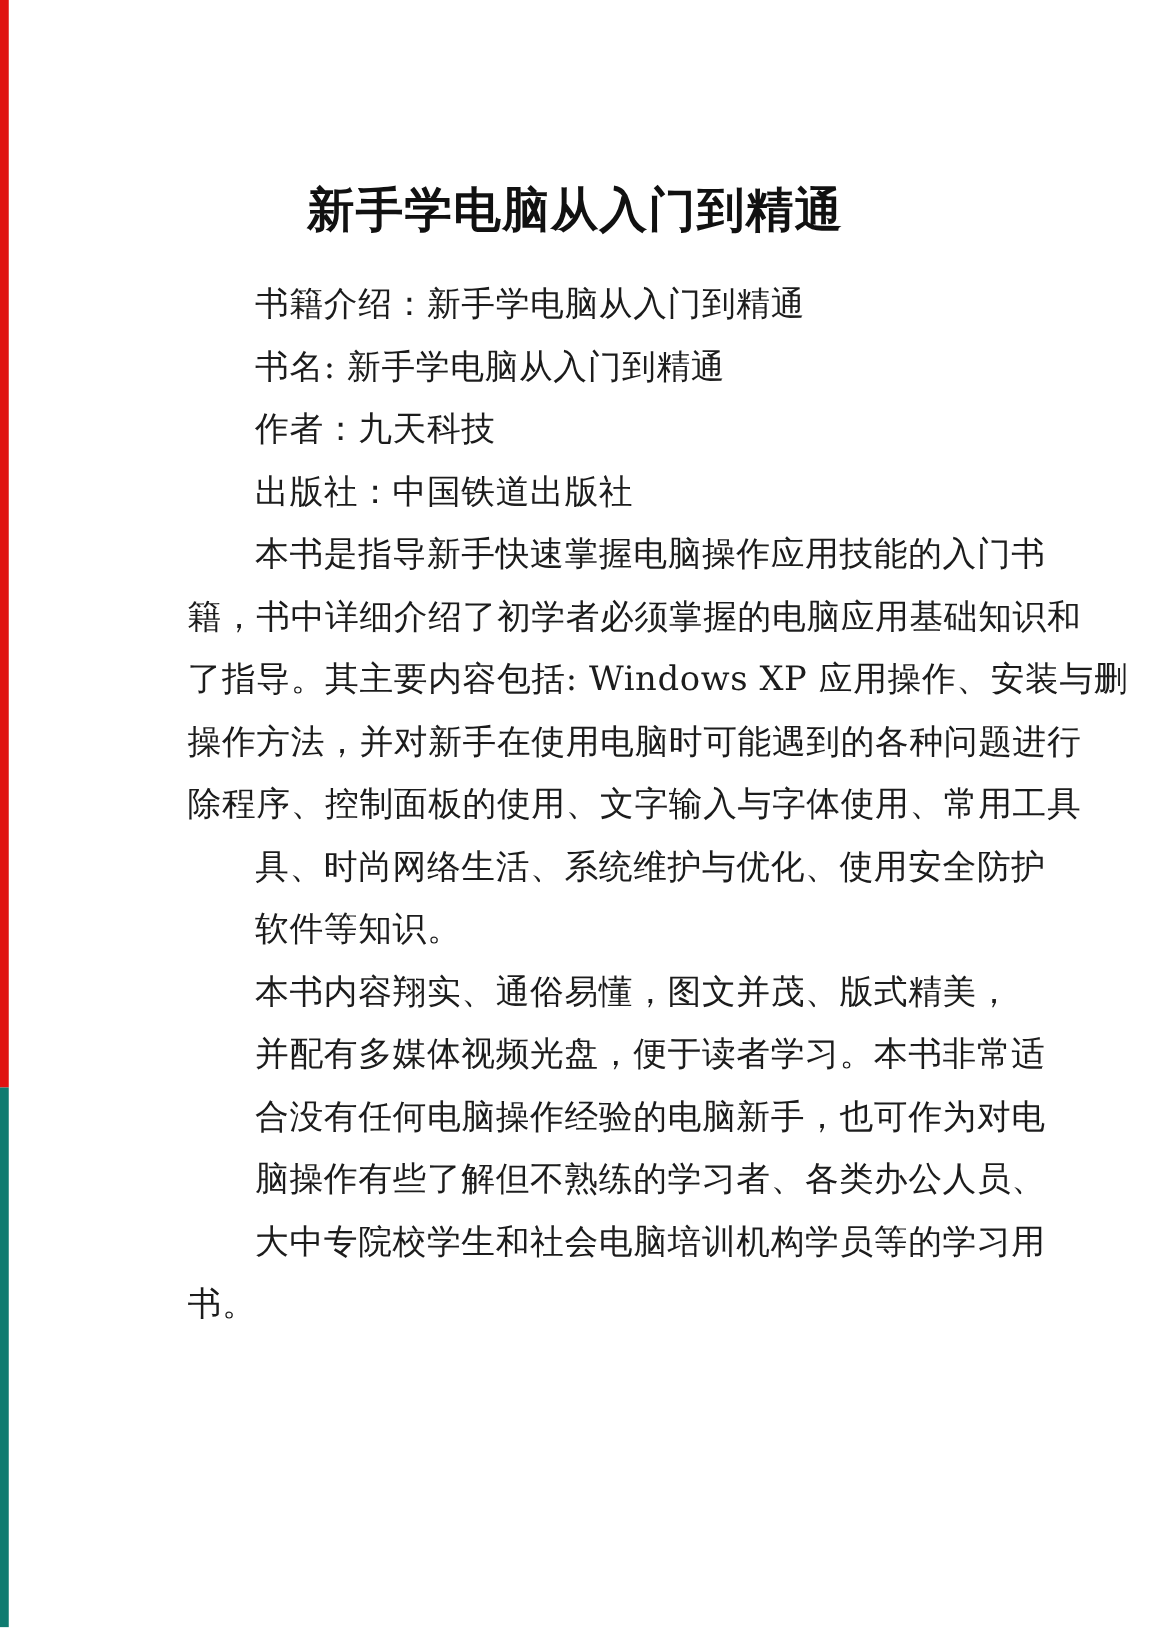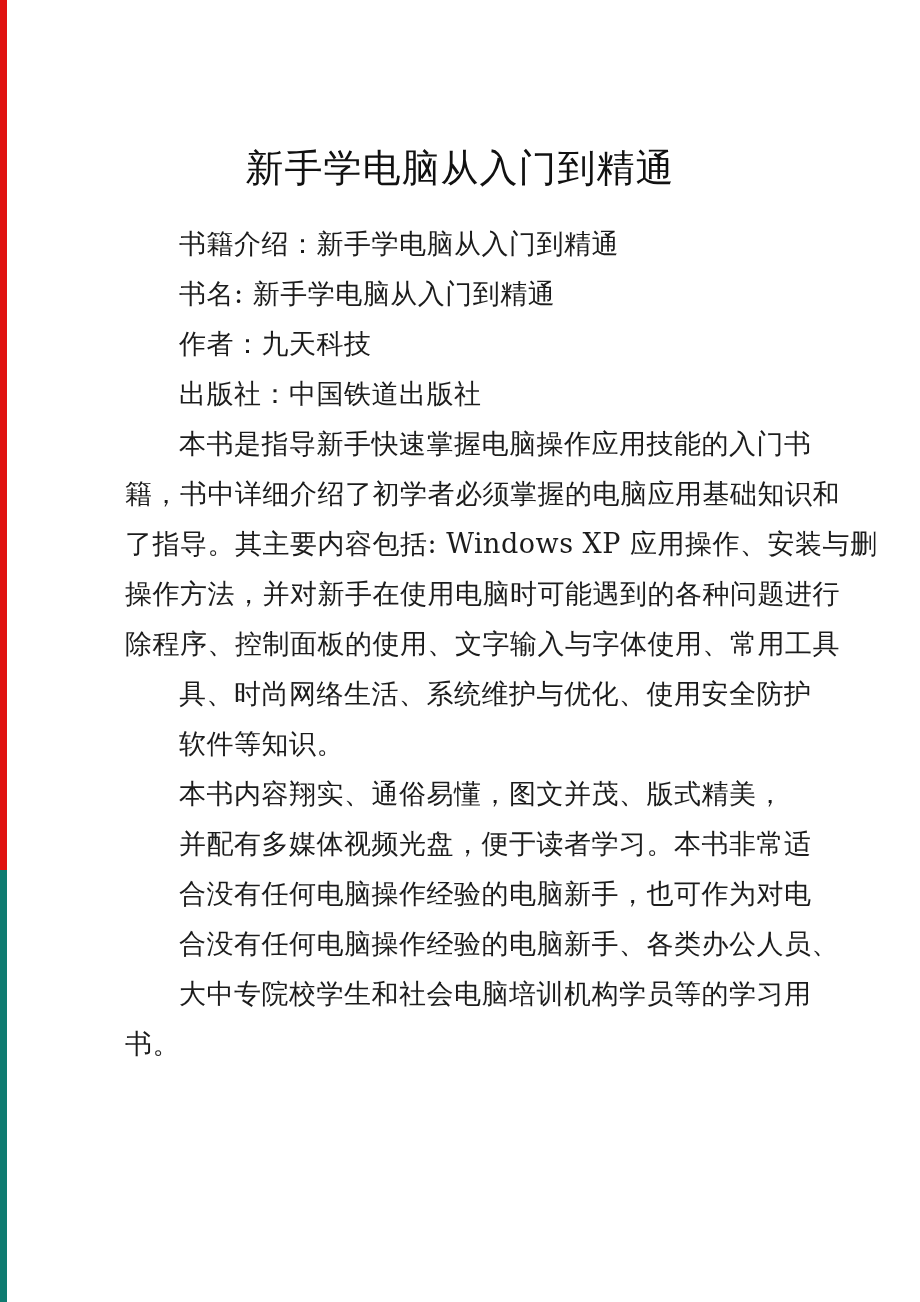--- a/index.html
+++ b/index.html
@@ -34,29 +34,29 @@
   .doc-title {
     position: absolute;
     top: 138px;
     left: 0;
     width: 920px;
     height: 60px;
     line-height: 60px;
     margin: 0;
     text-align: center;
     font-size: 38px;
-    font-weight: normal;
+    font-weight: bold;
     letter-spacing: 1px;
     color: #111111;
     white-space: nowrap;
   }
   .body-lines {
     position: absolute;
     top: 219px;
-    left: 125px;
+    left: 150px;
     width: 670px;
   }
   .text-line {
     height: 50px;
     line-height: 50px;
     font-size: 27px;
     letter-spacing: 0.5px;
     color: #1c1c1c;
     white-space: nowrap;
   }
@@ -84,18 +84,18 @@
       <div class="text-line indent1">本书是指导新手快速掌握电脑操作应用技能的入门书</div>
       <div class="text-line">籍，书中详细介绍了初学者必须掌握的电脑应用基础知识和</div>
       <div class="text-line">了指导。其主要内容包括: Windows XP 应用操作、安装与删</div>
       <div class="text-line">操作方法，并对新手在使用电脑时可能遇到的各种问题进行</div>
       <div class="text-line">除程序、控制面板的使用、文字输入与字体使用、常用工具</div>
       <div class="text-line indent1">具、时尚网络生活、系统维护与优化、使用安全防护</div>
       <div class="text-line indent1">软件等知识。</div>
       <div class="text-line indent1">本书内容翔实、通俗易懂，图文并茂、版式精美，</div>
       <div class="text-line indent1">并配有多媒体视频光盘，便于读者学习。本书非常适</div>
       <div class="text-line indent1">合没有任何电脑操作经验的电脑新手，也可作为对电</div>
-      <div class="text-line indent1">合没有任何电脑操作经验的电脑新手、各类办公人员、</div>
+      <div class="text-line indent1">脑操作有些了解但不熟练的学习者、各类办公人员、</div>
       <div class="text-line indent1">大中专院校学生和社会电脑培训机构学员等的学习用</div>
       <div class="text-line">书。</div>
     </div>
 
 </div>
 
 </body></html>

